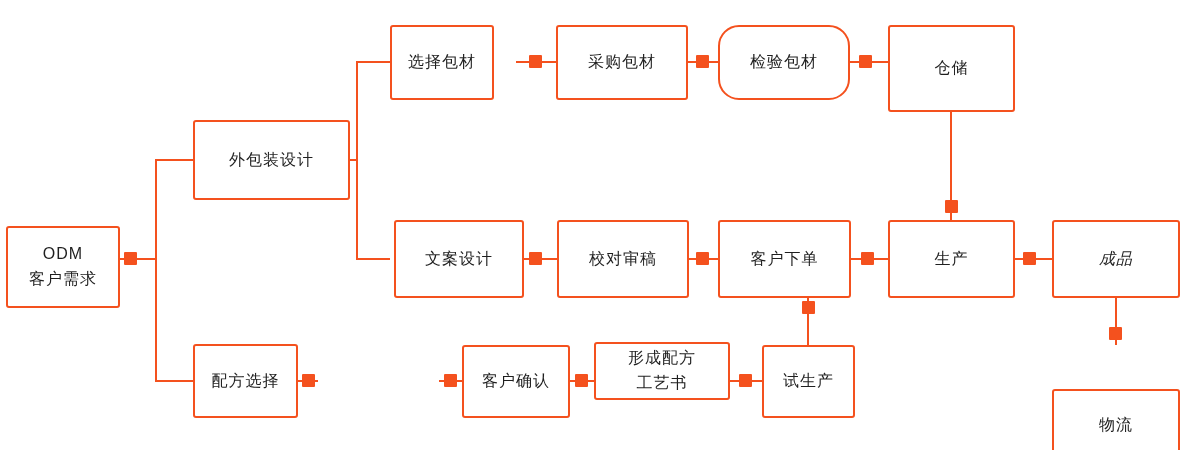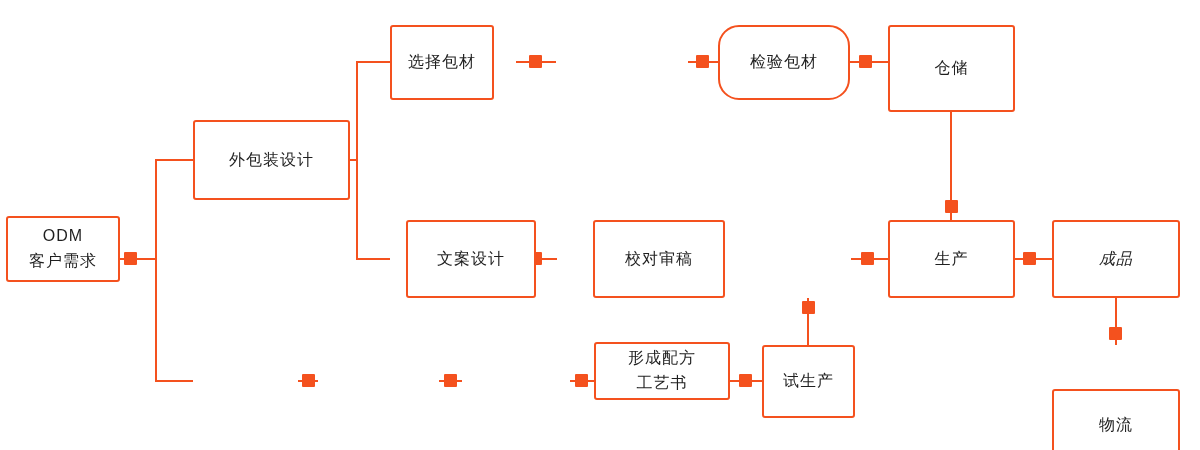--- a/index.html
+++ b/index.html
@@ -78,28 +78,32 @@
   <div class="sq" style="left:696px; top:252px;"></div>
   <div class="sq" style="left:861px; top:252px;"></div>
   <div class="sq" style="left:1023px; top:252px;"></div>
   <div class="sq" style="left:1109px; top:327px;"></div>
   <div class="sq" style="left:302px; top:374px;"></div>
   <div class="sq" style="left:444px; top:374px;"></div>
   <div class="sq" style="left:575px; top:374px;"></div>
   <div class="sq" style="left:739px; top:374px;"></div>
   <div class="sq" style="left:802px; top:301px;"></div>
 
-  <div class="node" style="left:6px; top:216px; width:114px; height:66px;text-align:center;">ODM
+  <div class="node" style="left:6px; top:226px; width:114px; height:82px;text-align:center;">ODM
 客户需求</div>
   <div class="node" style="left:193px; top:120px; width:157px; height:80px;">外包装设计</div>
   <div class="node" style="left:390px; top:25px; width:104px; height:75px;">选择包材</div>
+  <div class="node" style="left:556px; top:25px; width:132px; height:75px;">采购包材</div>
   <div class="node" style="left:718px; top:25px; width:132px; height:75px;border-radius:21px;">检验包材</div>
   <div class="node" style="left:888px; top:25px; width:127px; height:87px;">仓储</div>
-  <div class="node" style="left:406px; top:220px; width:130px; height:78px;">文案设计</div>
-  <div class="node" style="left:557px; top:220px; width:132px; height:78px;margin-left:36px;">校对审稿</div>
+  <div class="node" style="left:394px; top:220px; width:130px; height:78px;">文案设计</div>
+  <div class="node" style="left:557px; top:220px; width:132px; height:78px;">校对审稿</div>
+  <div class="node" style="left:718px; top:220px; width:133px; height:78px;">客户下单</div>
   <div class="node" style="left:888px; top:220px; width:127px; height:78px;">生产</div>
   <div class="node" style="left:1052px; top:220px; width:128px; height:78px;font-style:italic;">成品</div>
+  <div class="node" style="left:193px; top:344px; width:105px; height:74px;">配方选择</div>
+  <div class="node" style="left:462px; top:345px; width:108px; height:73px;">客户确认</div>
   <div class="node" style="left:594px; top:342px; width:136px; height:58px;">形成配方
 工艺书</div>
   <div class="node" style="left:762px; top:345px; width:93px; height:73px;">试生产</div>
   <div class="node" style="left:1052px; top:345px; width:128px; height:73px;margin-top:44px;">物流</div>
 
 </div>
 
 </body></html>

